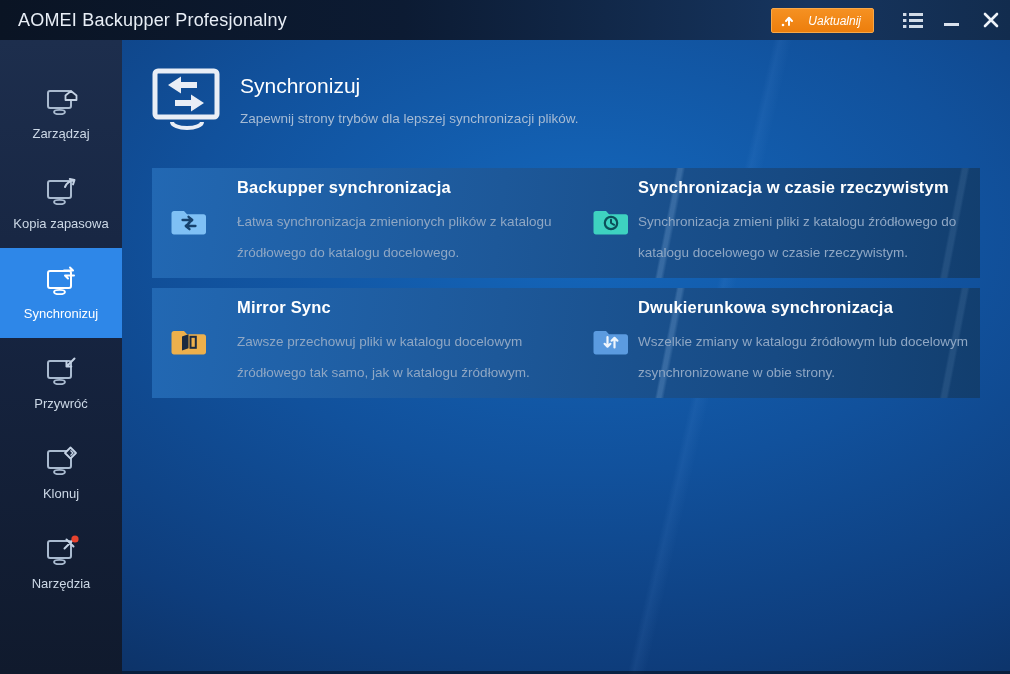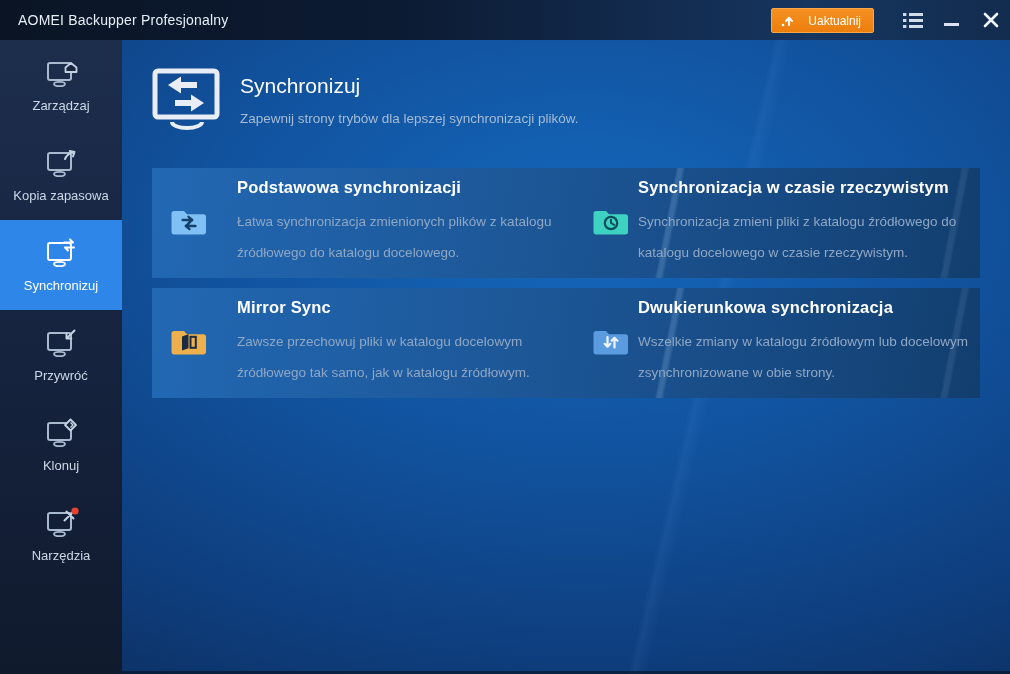--- a/index.html
+++ b/index.html
@@ -12,41 +12,41 @@
     content:""; position:absolute; left:0; right:0; bottom:0; height:3px;
     background:rgba(5,12,24,.55); pointer-events:none;
   }
 
   
   .titlebar {
     position:absolute; top:0; left:0; right:0; height:40px;
     background:linear-gradient(90deg,#0a1424 0%,#0c1b33 40%,#16355f 80%,#122c4e 100%);
     display:flex; align-items:center; z-index:5;
   }
-  .titlebar-title { color:#e8eef6; font-size:14px; margin-left:18px; letter-spacing:.2px; }
+  .titlebar-title { color:#e8eef6; font-size:18px; margin-left:18px; letter-spacing:.2px; }
   .upgrade-btn {
     position:absolute; right:136px; top:8px; height:25px; padding:0 12px 0 9px;
     background:linear-gradient(180deg,#f59122 0%,#ed7e0c 100%);
     border:1px solid #f8a848; border-radius:2px; color:#fff; font-size:12px;
-    display:flex; align-items:center; gap:14px; cursor:pointer;
+    display:flex; align-items:center; gap:14px; cursor:pointer;font-style:italic;
   }
   .tb-btn {
     position:absolute; top:6px; width:26px; height:28px;
     display:flex; align-items:center; justify-content:center; cursor:pointer;
   }
   .menu-btn  { right:84px; }
   .min-btn   { right:46px; }
   .close-btn { right:6px; }
   .min-glyph { width:15px; height:0; border-bottom:3px solid #d9e2ee; margin-top:8px; }
 
   
   .sidebar {
     position:absolute; top:40px; left:0; bottom:0; width:122px;
     background:linear-gradient(180deg,#1d2e4d 0%,#162440 45%,#101a2d 100%);
-    z-index:4;
+    padding-top:28px; z-index:4;
   }
   .side-item {
     height:90px; display:flex; flex-direction:column; align-items:center;
     justify-content:center; gap:9px; color:#ccd8e6; font-size:13px; cursor:pointer;
   }
   .side-item.selected { background:#2e87e8; color:#ffffff; }
   .side-icon { position:relative; width:36px; height:32px; }
 
   
   .main {
@@ -212,21 +212,21 @@
       <div class="mode-row">
 
         <div class="mode-card left">
           <span class="folder-icon">
             <svg width="38" height="31" viewBox="0 0 38 31">
               <path d="M1.5 26 V7.5 C1.5 6 2.6 5 4 5 h10 l3 3.3 h16.5 c1.5 0 2.5 1 2.5 2.5 V26 c0 1.5 -1 2.5 -2.5 2.5 H4 C2.6 28.5 1.5 27.5 1.5 26 Z" fill="#7fc0f5"></path>
               <path d="M12.5 14 h9 M18.5 10.8 l3.8 3.2 -3.8 3.2 M25.5 20 h-9 M19.5 16.8 l-3.8 3.2 3.8 3.2" fill="none" stroke="#16416d" stroke-width="2.3" stroke-linecap="round" stroke-linejoin="round"></path>
             </svg>
           </span>
           <div class="mode-text">
-            <div class="mode-title">Podstawowa synchronizacji</div>
+            <div class="mode-title">Backupper synchronizacja</div>
             <div class="mode-desc">Łatwa synchronizacja zmienionych plików z katalogu źródłowego do katalogu docelowego.</div>
           </div>
         </div>
 
         <div class="mode-card right">
           <span class="folder-icon">
             <svg width="38" height="31" viewBox="0 0 38 31">
               <path d="M1.5 26 V7.5 C1.5 6 2.6 5 4 5 h10 l3 3.3 h16.5 c1.5 0 2.5 1 2.5 2.5 V26 c0 1.5 -1 2.5 -2.5 2.5 H4 C2.6 28.5 1.5 27.5 1.5 26 Z" fill="#3ed2c0"></path>
               <circle cx="19" cy="17" r="6.2" fill="none" stroke="#0c4f5a" stroke-width="2.2"></circle>
               <path d="M19 13.8 V17 l3.1 1.8" fill="none" stroke="#0c4f5a" stroke-width="2" stroke-linecap="round" stroke-linejoin="round"></path>

